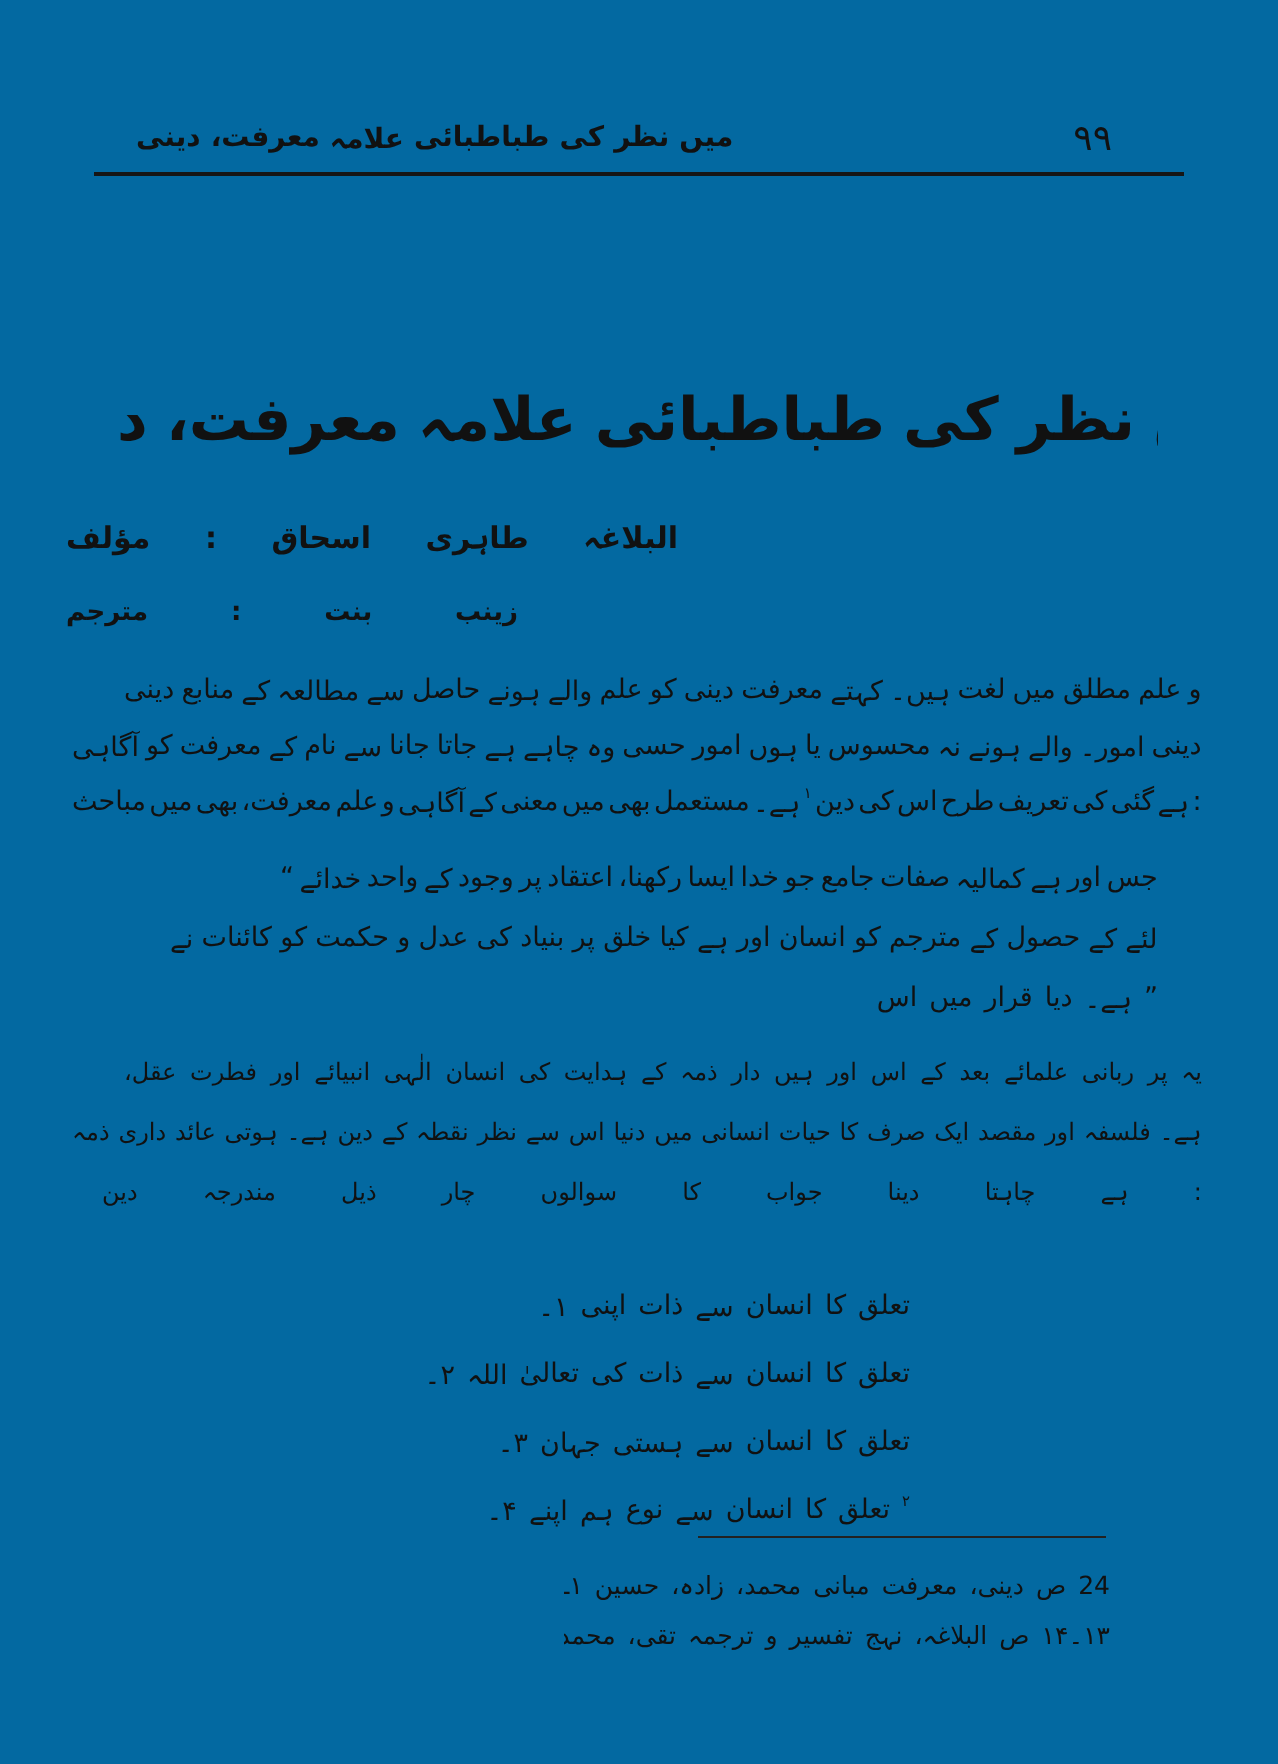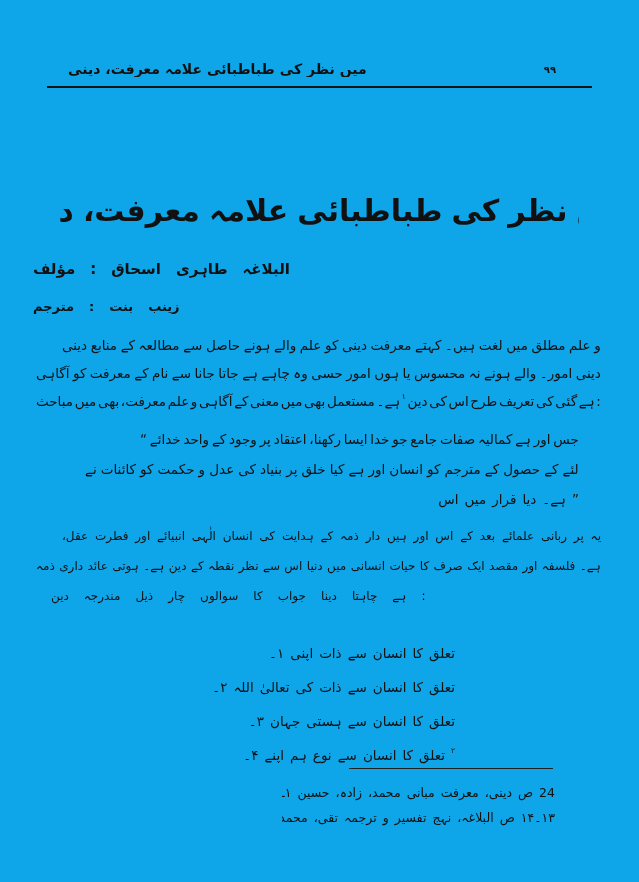--- a/index.html
+++ b/index.html
@@ -1,32 +1,32 @@
 <!DOCTYPE html>
 <html><head>
 <meta charset="utf-8">
 <style>
   html,body{margin:0;padding:0;}
   body{background:#e8e8e8;font-family:"DejaVu Sans",sans-serif;}
-  #page{position:relative;width:639px;height:882px;background:#0ea5e9;color:#111111;
+  #page{position:relative;width:639px;height:882px;background:#0369a1;color:#111111;
         overflow:hidden;margin:0;}
   
   .w{direction:rtl;unicode-bidi:isolate;white-space:nowrap;}
   .sup{font-size:0.55em;position:relative;top:-0.55em;}
   .row{display:flex;align-items:center;overflow:hidden;}
   .jl{justify-content:space-between;}          
-  .ll{justify-content:flex-start;gap:15px;}     
+  .ll{justify-content:space-between;gap:15px;}     
   .rl{justify-content:flex-end;gap:6px;}       
   .cl{justify-content:center;gap:9px;}         
 
   #header-band{position:absolute;top:55px;left:47px;right:47px;height:33px;
                border-bottom:2px solid #161616;display:flex;justify-content:space-between;
                align-items:center;padding-bottom:3px;box-sizing:border-box;}
   #header-title{font-size:14px;font-weight:700;margin-left:21px;display:flex;gap:5px;align-items:center;overflow:hidden;}
-  #page-number{font-size:10px;font-weight:700;margin-right:36px;}
+  #page-number{font-size:18px;font-weight:400;margin-right:36px;}
 
   #article-title{position:absolute;top:178px;left:60px;right:60px;height:64px;
                  font-size:30px;font-weight:700;}
   #author-line{position:absolute;top:252px;left:33px;right:300px;height:34px;font-size:15px;font-weight:700;}
   #translator-line{position:absolute;top:290px;left:33px;right:380px;height:32px;font-size:13px;font-weight:700;}
 
   #paragraph-1{position:absolute;top:331px;left:36px;right:38px;font-size:13.5px;}
   #paragraph-1 .row{height:28px;}
   #quote-block{position:absolute;top:424px;left:85px;right:60px;font-size:13.5px;}
   #quote-block .row{height:30px;}

